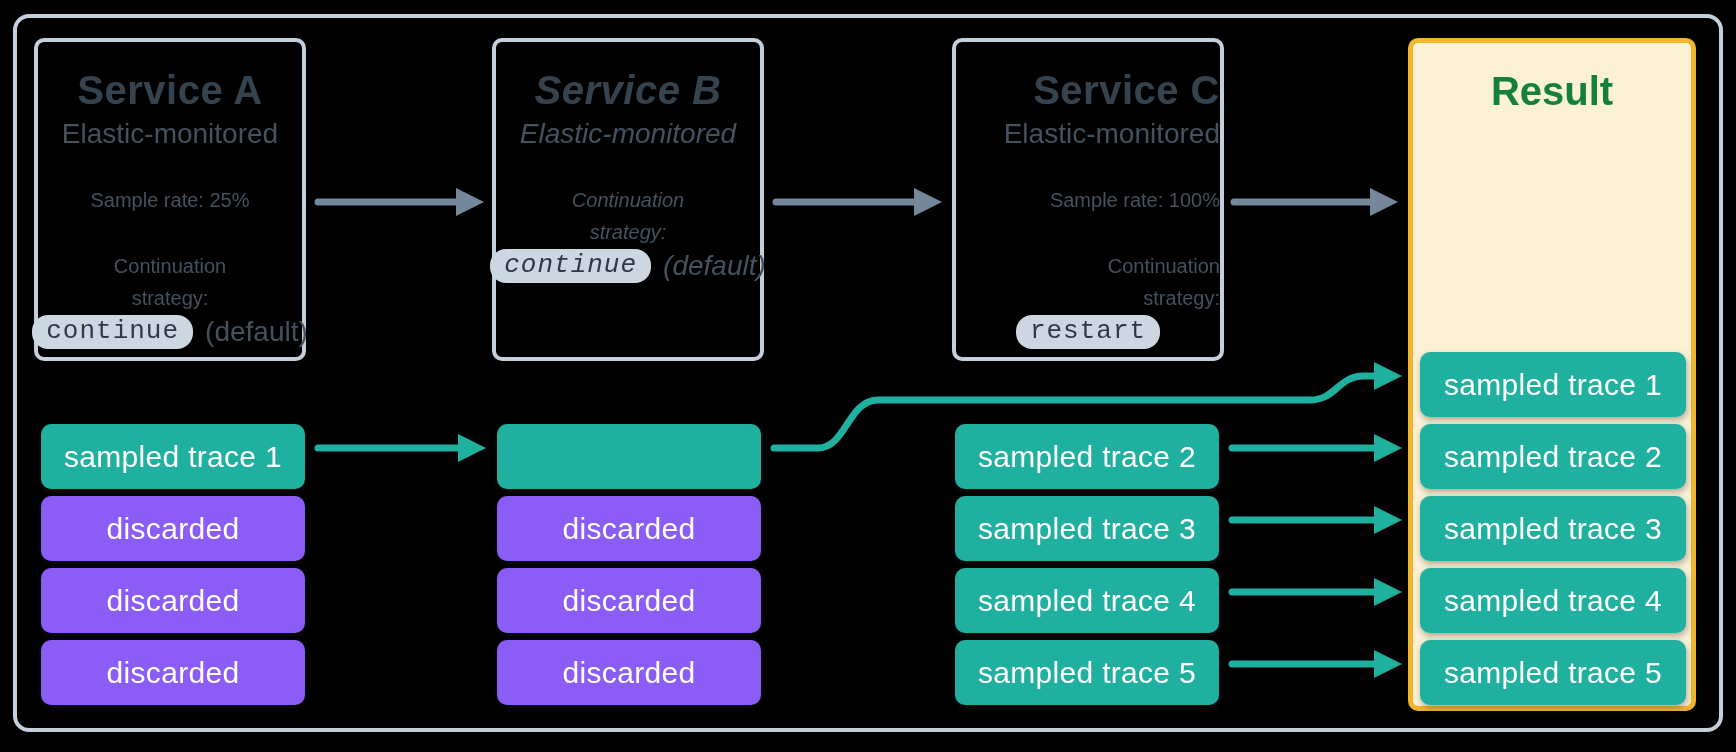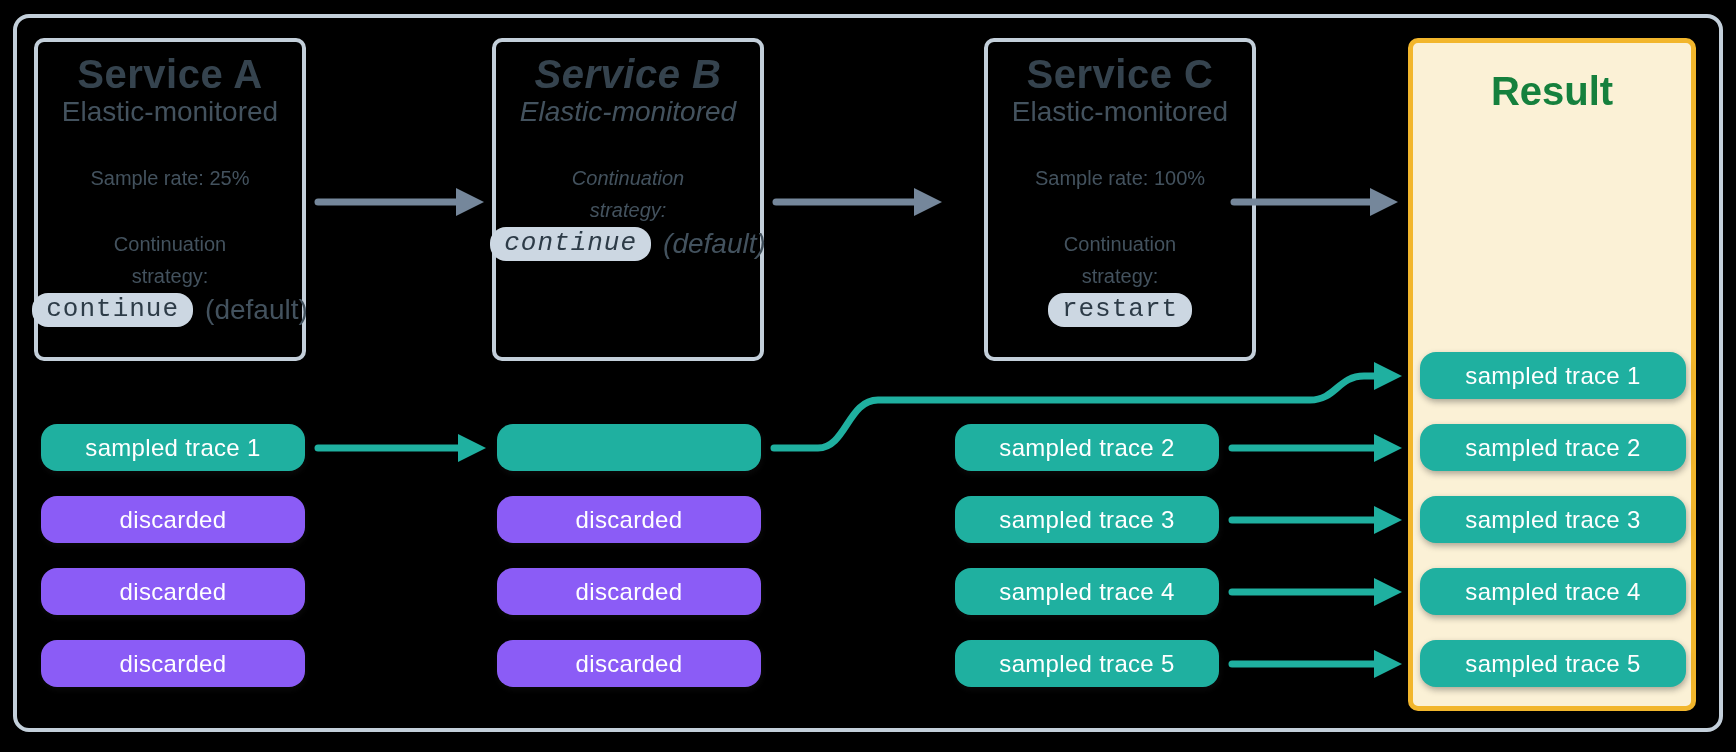--- a/index.html
+++ b/index.html
@@ -13,32 +13,32 @@
   .frame{
     position:absolute;left:13px;top:14px;
     width:1710px;height:718px;
     border:4px solid #c3cfda;border-radius:16px;
     box-sizing:border-box;
   }
   .service-box{
     position:absolute;top:38px;width:272px;height:323px;
     border:4px solid #c3cfda;border-radius:10px;
     box-sizing:border-box;
-    padding-top:10px;
+    padding-top:26px;
     text-align:center;
     color:#43525e;
   }
   .service-box.a{left:34px;}
   .service-box.b{left:492px;font-style:italic;}
-  .service-box.c{left:984px;}
+  .service-box.c{left:952px;text-align:right;}
   .svc-title{
     font-size:40px;line-height:44px;font-weight:800;color:#35434e;
     letter-spacing:0.5px;
   }
-  .svc-sub{font-size:28px;line-height:32px;font-weight:500;}
+  .svc-sub{font-size:28px;line-height:32px;margin-top:6px;font-weight:500;}
   .svc-rate{font-size:20px;line-height:32px;margin-top:34px;font-weight:500;}
   .svc-cont{font-size:20px;line-height:32px;margin-top:34px;font-weight:500;}
   .badge-row{
     margin-top:1px;
     display:flex;align-items:center;justify-content:center;gap:12px;
     font-size:28px;font-weight:500;
   }
   .code-badge{
     display:inline-block;
     background:#ccd7e2;color:#2d3b47;
@@ -50,23 +50,23 @@
     position:absolute;left:1408px;top:38px;
     width:288px;height:673px;
     background:#fbf1d6;
     border:5px solid #f2b62c;border-radius:10px;
     box-sizing:border-box;
     padding-top:26px;text-align:center;
     box-shadow:2px 4px 8px rgba(0,0,0,0.35);
   }
   .result-title{font-size:40px;line-height:44px;font-weight:800;color:#15803d;}
   .bar{
-    position:absolute;width:264px;height:47px;border-radius:16px;
+    position:absolute;width:264px;height:65px;border-radius:10px;
     display:flex;align-items:center;justify-content:center;
-    color:#ffffff;font-size:24px;font-weight:500;letter-spacing:0.3px;
+    color:#ffffff;font-size:30px;font-weight:500;letter-spacing:0.3px;
     box-shadow:1px 3px 6px rgba(30,30,30,0.35);
   }
   .bar.sampled{background:#1fb0a0;}
   .bar.discarded{background:#8b5cf6;}
   .c1{left:41px;}  .c2{left:497px;}  .c3{left:955px;}
   .cr{left:1420px;width:266px;}
   .r0{top:352px;} .r1{top:424px;} .r2{top:496px;} .r3{top:568px;} .r4{top:640px;}
   svg.overlay{position:absolute;left:0;top:0;pointer-events:none;}
 </style>
 </head>

